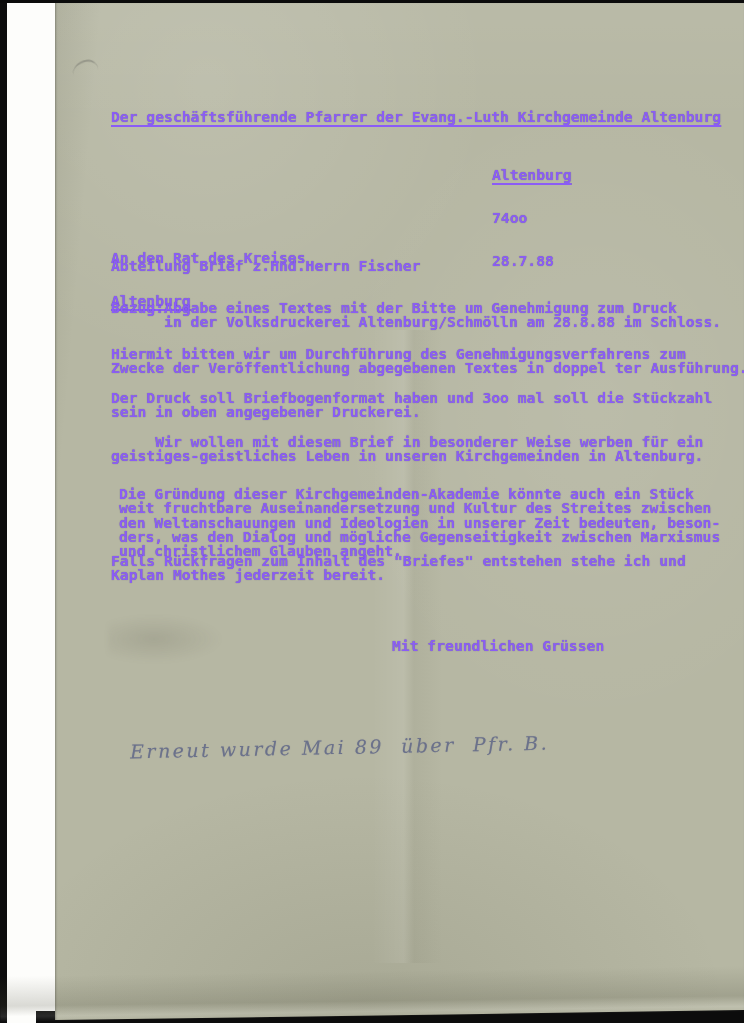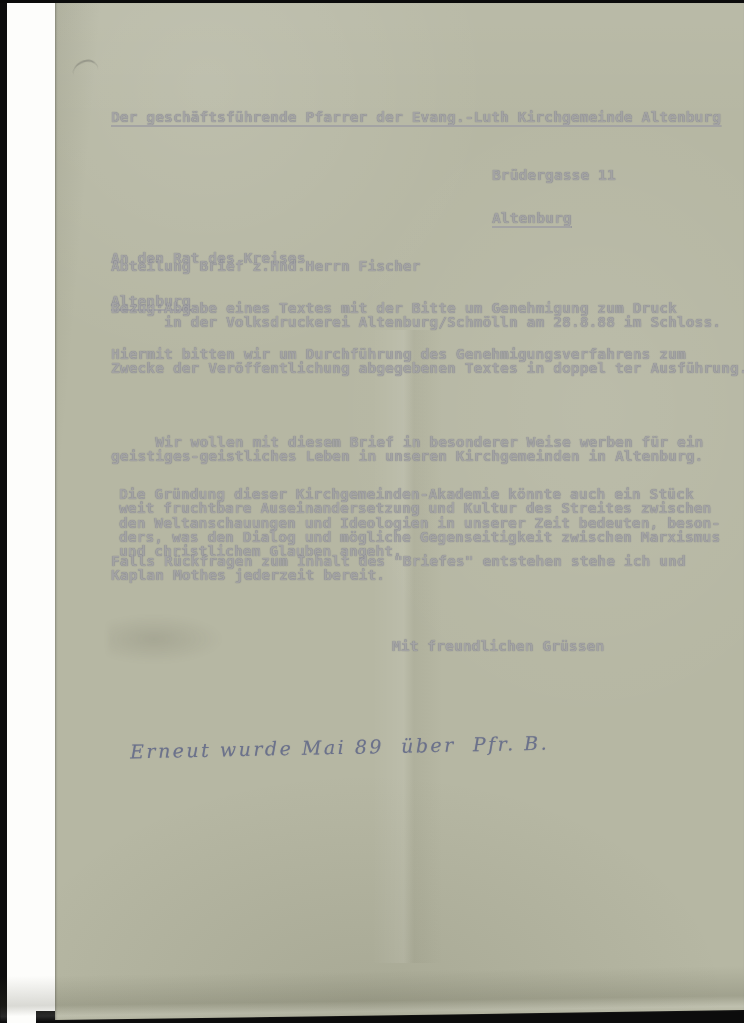--- a/index.html
+++ b/index.html
@@ -43,21 +43,21 @@
   #pencil-mark{
     position:absolute;left:72px;top:60px;width:26px;height:12px;z-index:4;
     border-top:2px solid rgba(70,70,70,.30);border-radius:60% 40% 0 0/100% 80% 0 0;
     transform:rotate(-8deg);filter:blur(.4px);pointer-events:none;
   }
   
   .tw{
     position:absolute;z-index:6;
     font-family:"DejaVu Sans Mono","Liberation Mono",monospace;
     font-weight:700;font-size:14.7px;line-height:14.35px;
-    color:#a3a3a3;white-space:pre;
+    color:#8b5cf6;white-space:pre;
     text-shadow:0 0 1px rgba(46,49,96,.55);
   }
   .ul{text-decoration:underline;text-decoration-thickness:2px;text-underline-offset:3px;}
   #heading{left:111px;top:110px;}
   #sender{left:492px;top:139px;}
   #recipient{left:111px;top:222px;}
   #dept{left:111px;top:259px;}
   #subject{left:111px;top:301px;}
   #para-1{left:111px;top:347px;}
   #para-2{left:111px;top:391px;}
@@ -88,36 +88,39 @@
 
   <div id="paper"></div>
   <div id="paper-shade-bottom"></div>
   <div id="crease-vertical"></div>
   <div id="smudge"></div>
   <div id="pencil-mark"></div>
 
   <div id="heading" class="tw ul">Der geschäftsführende Pfarrer der Evang.-Luth Kirchgemeinde Altenburg</div>
 
   <div id="sender" class="tw">
-    <div>Brüdergasse 11</div>
     <div class="ul">Altenburg</div>
+    <div>74oo</div>
+    <div>28.7.88</div>
   </div>
 
   <div id="recipient" class="tw">
     <div>An den Rat des Kreises</div>
     <div class="ul">Altenburg</div>
   </div>
 
   <div id="dept" class="tw">Abteilung Brief z.Hnd.Herrn Fischer</div>
 
   <div id="subject" class="tw">Bezug:Abgabe eines Textes mit der Bitte um Genehmigung zum Druck
       in der Volksdruckerei Altenburg/Schmölln am 28.8.88 im Schloss.</div>
 
   <div id="para-1" class="tw">Hiermit bitten wir um Durchführung des Genehmigungsverfahrens zum
 Zwecke der Veröffentlichung abgegebenen Textes in doppel ter Ausführung.</div>
+  <div id="para-2" class="tw">Der Druck soll Briefbogenformat haben und 3oo mal soll die Stückzahl
+sein in oben angegebener Druckerei.</div>
   <div id="para-3" class="tw">Wir wollen mit diesem Brief in besonderer Weise werben für ein
 geistiges-geistliches Leben in unseren Kirchgemeinden in Altenburg.</div>
   <div id="para-4" class="tw">Die Gründung dieser Kirchgemeinden-Akademie könnte auch ein Stück
 weit fruchtbare Auseinandersetzung und Kultur des Streites zwischen
 den Weltanschauungen und Ideologien in unserer Zeit bedeuten, beson-
 ders, was den Dialog und mögliche Gegenseitigkeit zwischen Marxismus
 und christlichem Glauben angeht.</div>
   <div id="para-5" class="tw">Falls Rückfragen zum Inhalt des "Briefes" entstehen stehe ich und
 Kaplan Mothes jederzeit bereit.</div>
 

